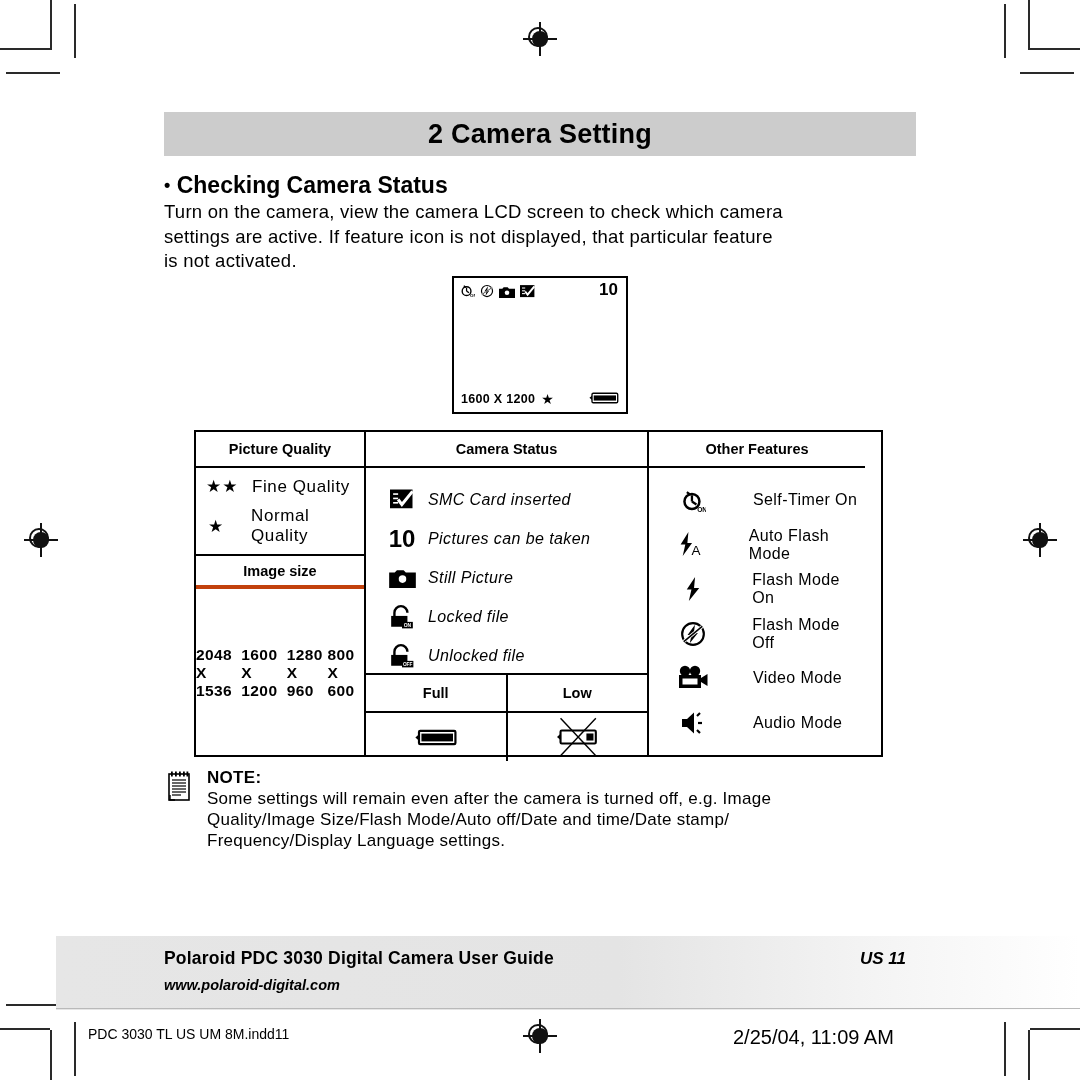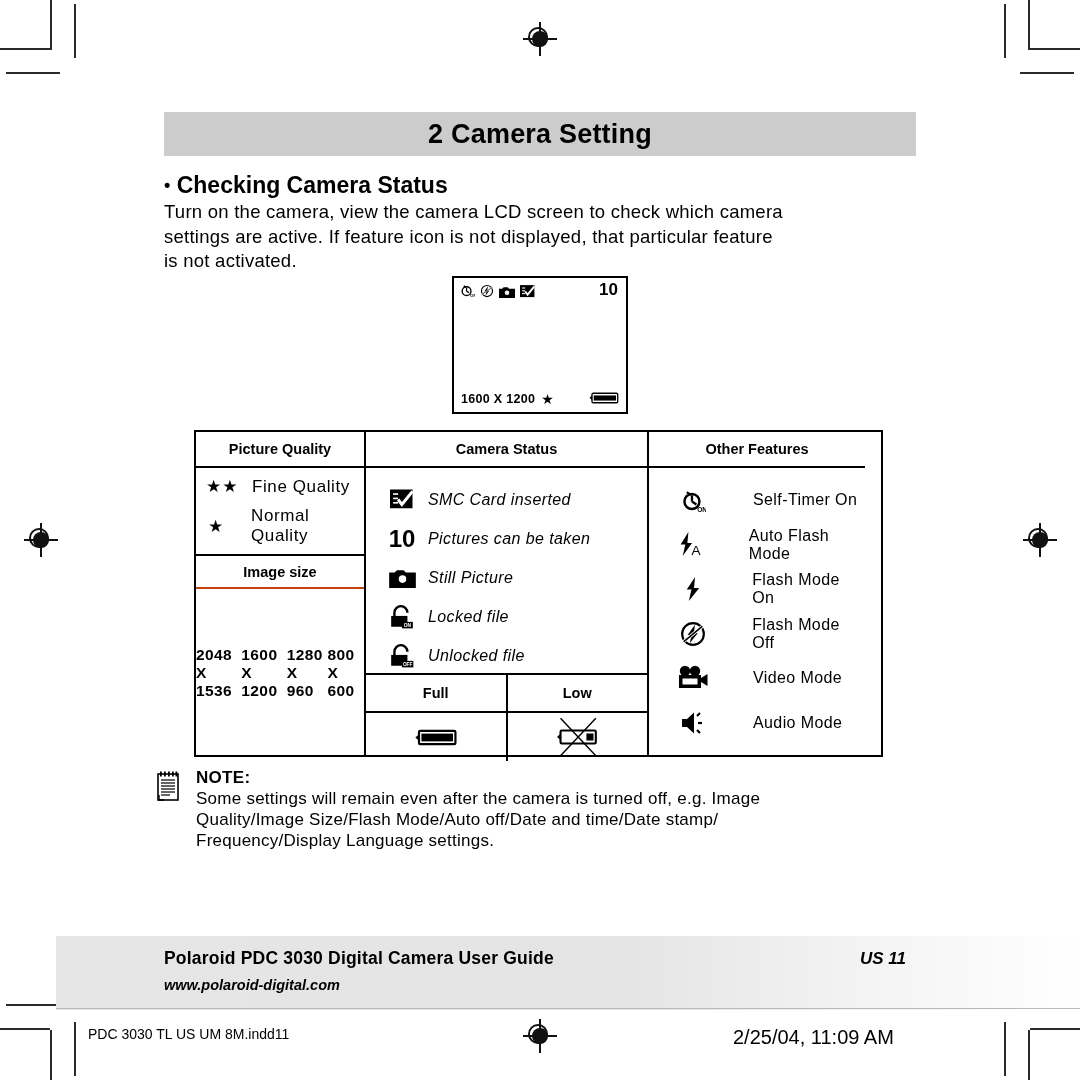--- a/index.html
+++ b/index.html
@@ -134,21 +134,21 @@
     justify-content: center;
     padding-left: 10px;
     gap: 9px;
   }
   .q-row { display: flex; align-items: center; font-size: 17px; letter-spacing: 0.6px; }
   .q-stars { width: 46px; font-size: 17px; letter-spacing: 1px; }
   .q-stars.one { padding-left: 2px; }
 
   .imgsize-head {
     height: 33px;
-    border-bottom: 2px solid #c2410c;
+    border-bottom: 4px solid #c2410c;
     display: flex; align-items: center; justify-content: center;
     font-size: 14.5px; font-weight: bold;
     box-sizing: border-box;
   }
   .size-list {
     display: flex; 
     height: 168px;
     justify-content: space-around;
     align-items: center;
   }
@@ -182,21 +182,21 @@
 
   
   .feat-list { padding-top: 10px; }
   .f-row { display: flex; align-items: center; height: 44.5px; padding-left: 18px; gap: 34px; }
   .f-icon { width: 52px; display: flex; align-items: center; justify-content: center; }
   .f-label { font-size: 16px; letter-spacing: 0.4px; }
 
   
   .note {
     position: absolute;
-    left: 156px; top: 768px;
+    left: 167px; top: 768px;
     width: 755px;
   }
   .note-icon { position: absolute; left: 0; top: 3px; }
   .note-body { margin-left: 40px; }
   .note-title { font-size: 17px; font-weight: bold; letter-spacing: 0.3px; }
   .note-text {
     font-size: 17px; line-height: 21px; letter-spacing: 0.25px;
     text-align: justify; width: 715px;
   }
   .note-text .lastline { text-align: left; }

